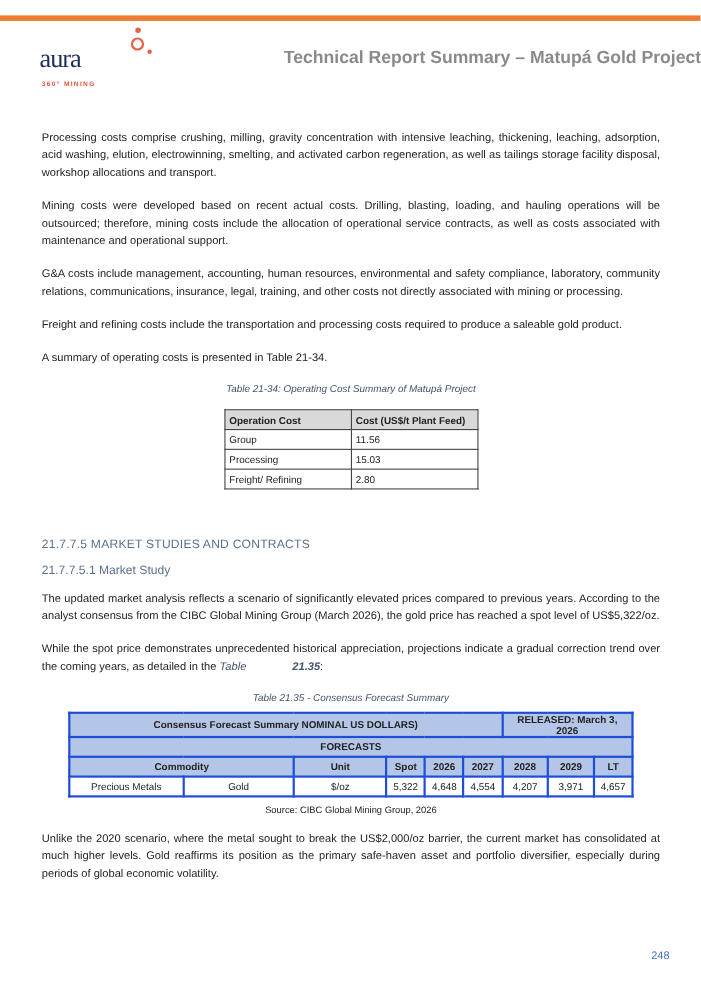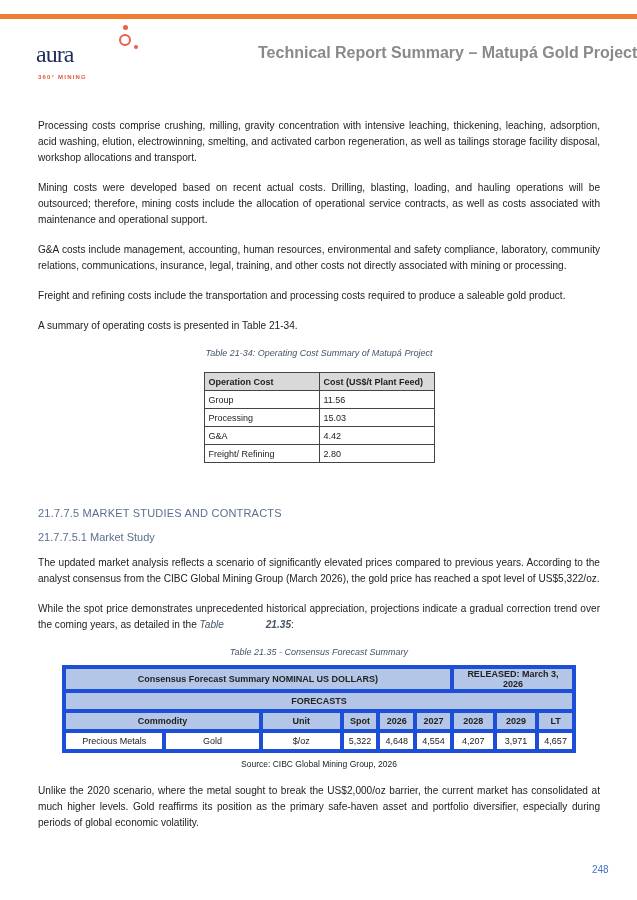--- a/index.html
+++ b/index.html
@@ -23,21 +23,21 @@
   table.ops { margin: 0 auto; border-collapse: collapse; font-size: 9px; }
   table.ops th, table.ops td { border: 1px solid #444; text-align: left; padding: 2px 4px; height: 13px; }
   table.ops th { background: #d9d9d9; font-weight: bold; }
   table.ops td.c1 { width: 106px; }
   table.ops td.c2 { width: 106px; }
   h3.sec { margin: 44px 0 12px 0; font-weight: normal; font-size: 11px; color: #5b6f8f; letter-spacing: 0.2px; }
   h4.sec { margin: 0 0 12px 0; font-weight: normal; font-size: 11px; color: #5b6f8f; }
   .tref { font-style: italic; color: #44546a; }
   .tref b { font-weight: bold; margin-left: 39px; }
   table.fc { border-collapse: collapse; width: 514px; margin: 0 0 0 24px; font-size: 9px; }
-  table.fc td { border: 4px solid #1d4ed8; text-align: center; height: 16px; padding: 0 3px; }
+  table.fc td { border: 2px solid #1d4ed8; text-align: center; height: 16px; padding: 0 3px; }
   table.fc td.hd { background: #b4c6e7; font-weight: bold; }
   .source { text-align: center; font-size: 8.5px; margin: 6px 0 14px 0; color: #222; }
   .pagenum { position: absolute; left: 592px; top: 864px; font-size: 10px; color: #4472c4; }
 </style>
 </head>
 <body>
 
 <div class="topbar"></div>
 
 <div class="logo">
@@ -64,24 +64,20 @@
       <th>Operation Cost</th>
       <th>Cost (US$/t Plant Feed)</th>
     </tr>
     <tr>
       <td class="c1">Group</td>
       <td class="c2">11.56</td>
     </tr>
     <tr>
       <td>Processing</td>
       <td>15.03</td>
-    </tr>
-    <tr>
-      <td>G&amp;A</td>
-      <td>4.42</td>
     </tr>
     <tr>
       <td>Freight/ Refining</td>
       <td>2.80</td>
     </tr>
   </tbody>
     </table>
 
   <h3 class="sec">21.7.7.5   MARKET STUDIES AND CONTRACTS</h3>
   <h4 class="sec">21.7.7.5.1  Market Study</h4>

